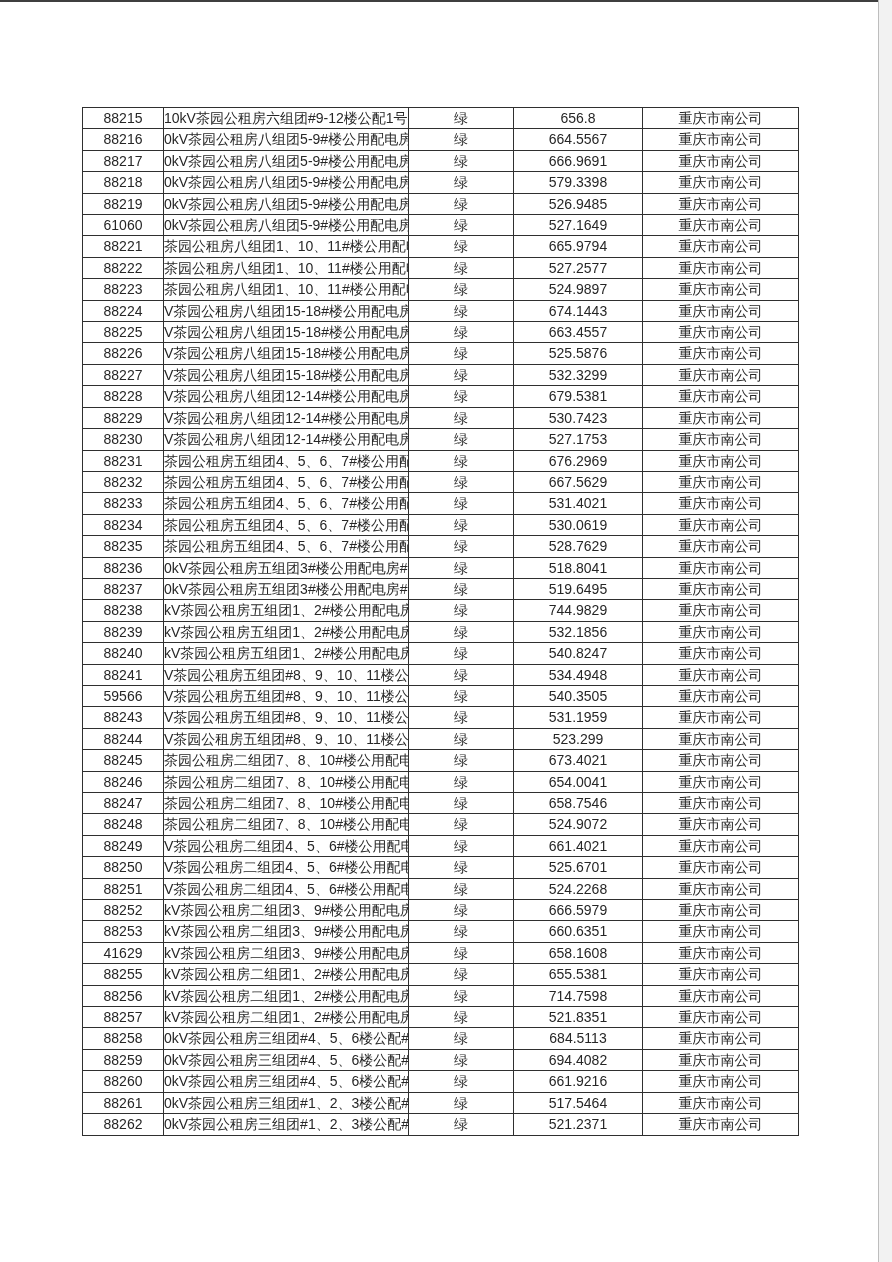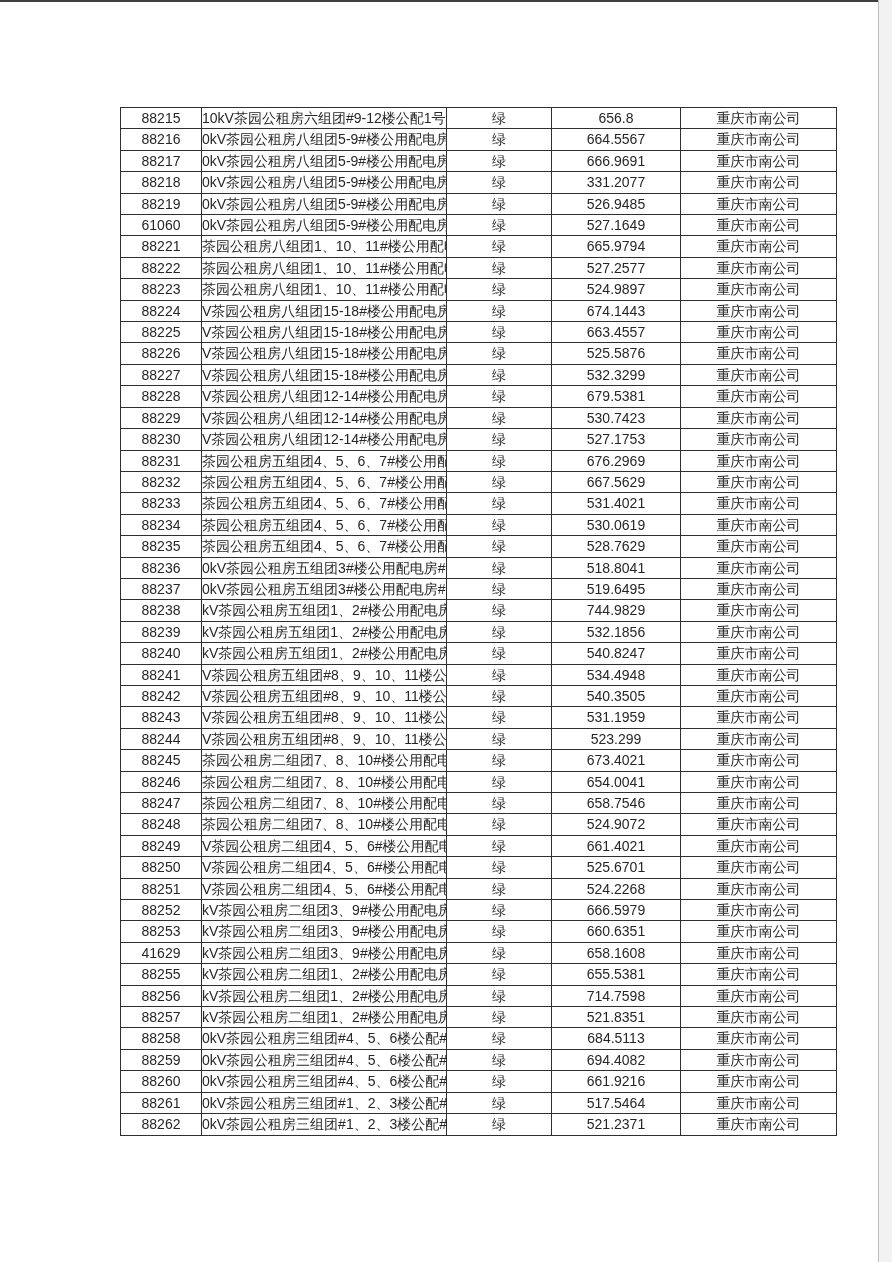--- a/index.html
+++ b/index.html
@@ -22,21 +22,20 @@
     background: #f2f2f2;
     border-left: 1px solid #bdbdbd;
     box-sizing: border-box;
   }
   table.data-table {
     position: absolute;
     left: 82px; top: 107px;
     width: 716px;
     table-layout: fixed;
     border-collapse: collapse;
-    margin-left: 38px;
   }
   .data-table td {
     border: 1px solid #2f2f2f;
     height: 20.4px;
     padding: 0;
     font-size: 14px;
     line-height: 20.4px;
     color: #262626;
     text-align: center;
     white-space: nowrap;
@@ -87,21 +86,21 @@
       <td class="c-name">0kV茶园公租房八组团5-9#楼公用配电房#4</td>
       <td class="c-status">绿</td>
       <td class="c-value">666.9691</td>
       <td class="c-company">重庆市南公司</td>
     </tr>
 
     <tr>
       <td class="c-id">88218</td>
       <td class="c-name">0kV茶园公租房八组团5-9#楼公用配电房#3</td>
       <td class="c-status">绿</td>
-      <td class="c-value">331.2077</td>
+      <td class="c-value">579.3398</td>
       <td class="c-company">重庆市南公司</td>
     </tr>
 
     <tr>
       <td class="c-id">88219</td>
       <td class="c-name">0kV茶园公租房八组团5-9#楼公用配电房#2</td>
       <td class="c-status">绿</td>
       <td class="c-value">526.9485</td>
       <td class="c-company">重庆市南公司</td>
     </tr>
@@ -276,21 +275,21 @@
 
     <tr>
       <td class="c-id">88241</td>
       <td class="c-name">V茶园公租房五组团#8、9、10、11楼公配</td>
       <td class="c-status">绿</td>
       <td class="c-value">534.4948</td>
       <td class="c-company">重庆市南公司</td>
     </tr>
 
     <tr>
-      <td class="c-id">88242</td>
+      <td class="c-id">59566</td>
       <td class="c-name">V茶园公租房五组团#8、9、10、11楼公配</td>
       <td class="c-status">绿</td>
       <td class="c-value">540.3505</td>
       <td class="c-company">重庆市南公司</td>
     </tr>
 
     <tr>
       <td class="c-id">88243</td>
       <td class="c-name">V茶园公租房五组团#8、9、10、11楼公配</td>
       <td class="c-status">绿</td>

